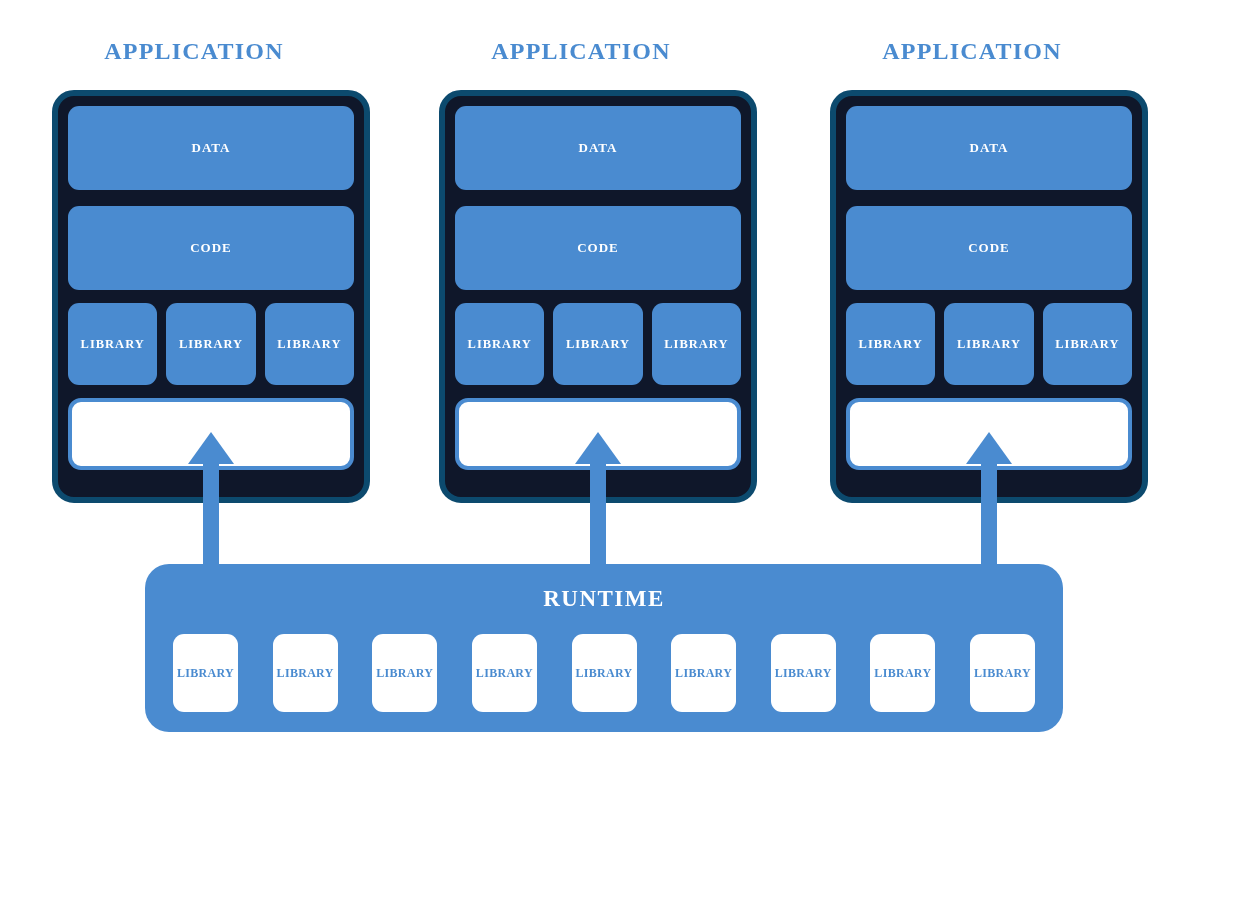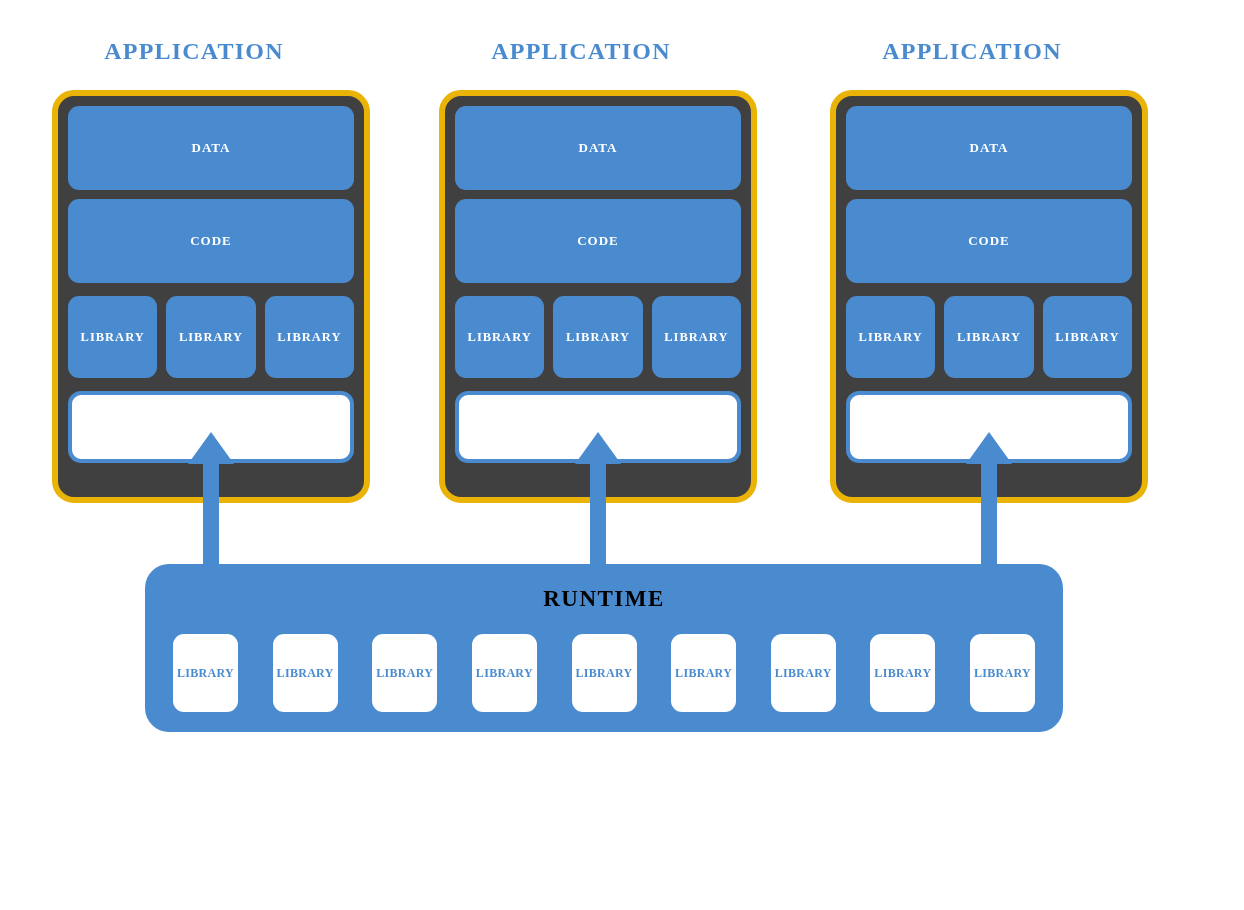--- a/index.html
+++ b/index.html
@@ -37,23 +37,23 @@
     letter-spacing: 1.2px;
     color: #4a8bd0;
   }
   .app-card {
     position: absolute;
     top: 90px;
     left: 0;
     width: 318px;
     height: 413px;
     box-sizing: border-box;
-    border: 6px solid #eab308;
+    border: 6px solid #0c4a6e;
     border-radius: 22px;
-    background: #404040;
+    background: #0f172a;
   }
   .app-card-inner {
     position: absolute;
     top: 10px;
     left: 10px;
     right: 10px;
     bottom: 10px;
     display: flex;
     flex-direction: column;
   }
@@ -67,21 +67,21 @@
     font-family: "Liberation Serif", "DejaVu Serif", serif;
     font-weight: bold;
     letter-spacing: 1px;
   }
   .block-data {
     height: 84px;
     font-size: 13px;
   }
   .block-code {
     height: 84px;
-    margin-top: 9px;
+    margin-top: 16px;
     font-size: 13px;
   }
   .lib-row {
     display: flex;
     gap: 9px;
     margin-top: 13px;
   }
   .lib-row .block {
     flex: 1;
     height: 82px;
@@ -127,21 +127,21 @@
     background: #4a8bd0;
     border-radius: 24px;
     z-index: 8;
   }
   .runtime-title {
     position: absolute;
     top: 22px;
     left: 0;
     width: 100%;
     text-align: center;
-    color: #000000;
+    color: #ffffff;
     font-family: "Liberation Serif", "DejaVu Serif", serif;
     font-weight: bold;
     font-size: 23px;
     letter-spacing: 1.5px;
   }
   .runtime-libs {
     position: absolute;
     top: 70px;
     left: 28px;
     right: 28px;

